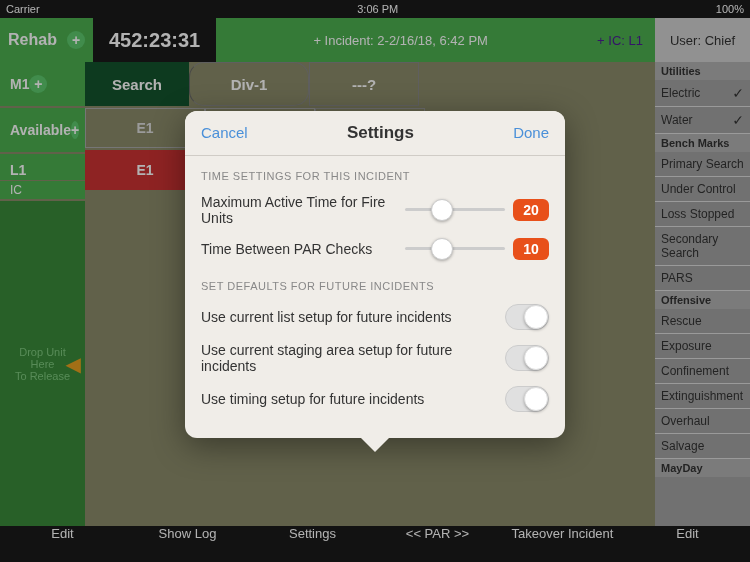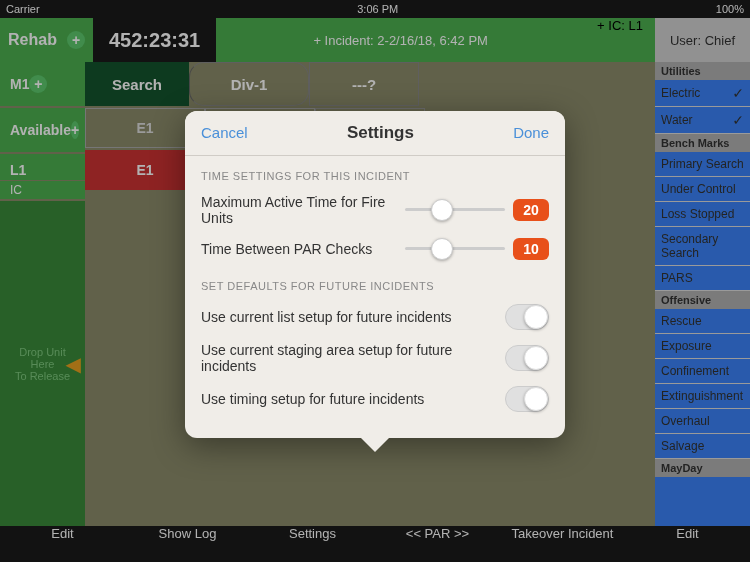--- a/index.html
+++ b/index.html
@@ -73,26 +73,26 @@
       padding: 0 12px;
       height: 44px;
       display: flex;
       align-items: center;
       gap: 6px;
       flex: 1;
       justify-content: center;
     }
     #ic-btn {
       background: #4CAF50;
-      color: #000000;
+      color: #4c1d95;
       font-size: 13px;
       padding: 0 12px;
       height: 44px;
       display: flex;
-      align-items: flex-start;
+      align-items: center;
       gap: 4px;
     }
     #user-btn {
       background: #D0D0D0;
       color: #333;
       font-size: 13px;
       padding: 0 12px;
       height: 44px;
       display: flex;
       align-items: center;
@@ -253,21 +253,21 @@
       color: white;
       font-size: 14px;
       cursor: pointer;
       position: relative;
     }
     .unit-jve1-green .unit-sub { font-size: 10px; position: absolute; bottom: 3px; right: 5px; background: #2a7a2a; padding: 1px 3px; border-radius: 2px;}
 
     
     #right-sidebar {
       width: 95px;
-      background: #3b82f6;
+      background: #a3a3a3;
       display: flex;
       flex-direction: column;
       font-size: 12px;
       overflow-y: auto;
     }
     .sidebar-section {
       background: #B0B0B0;
       padding: 3px 6px;
       font-size: 11px;
       font-weight: bold;

